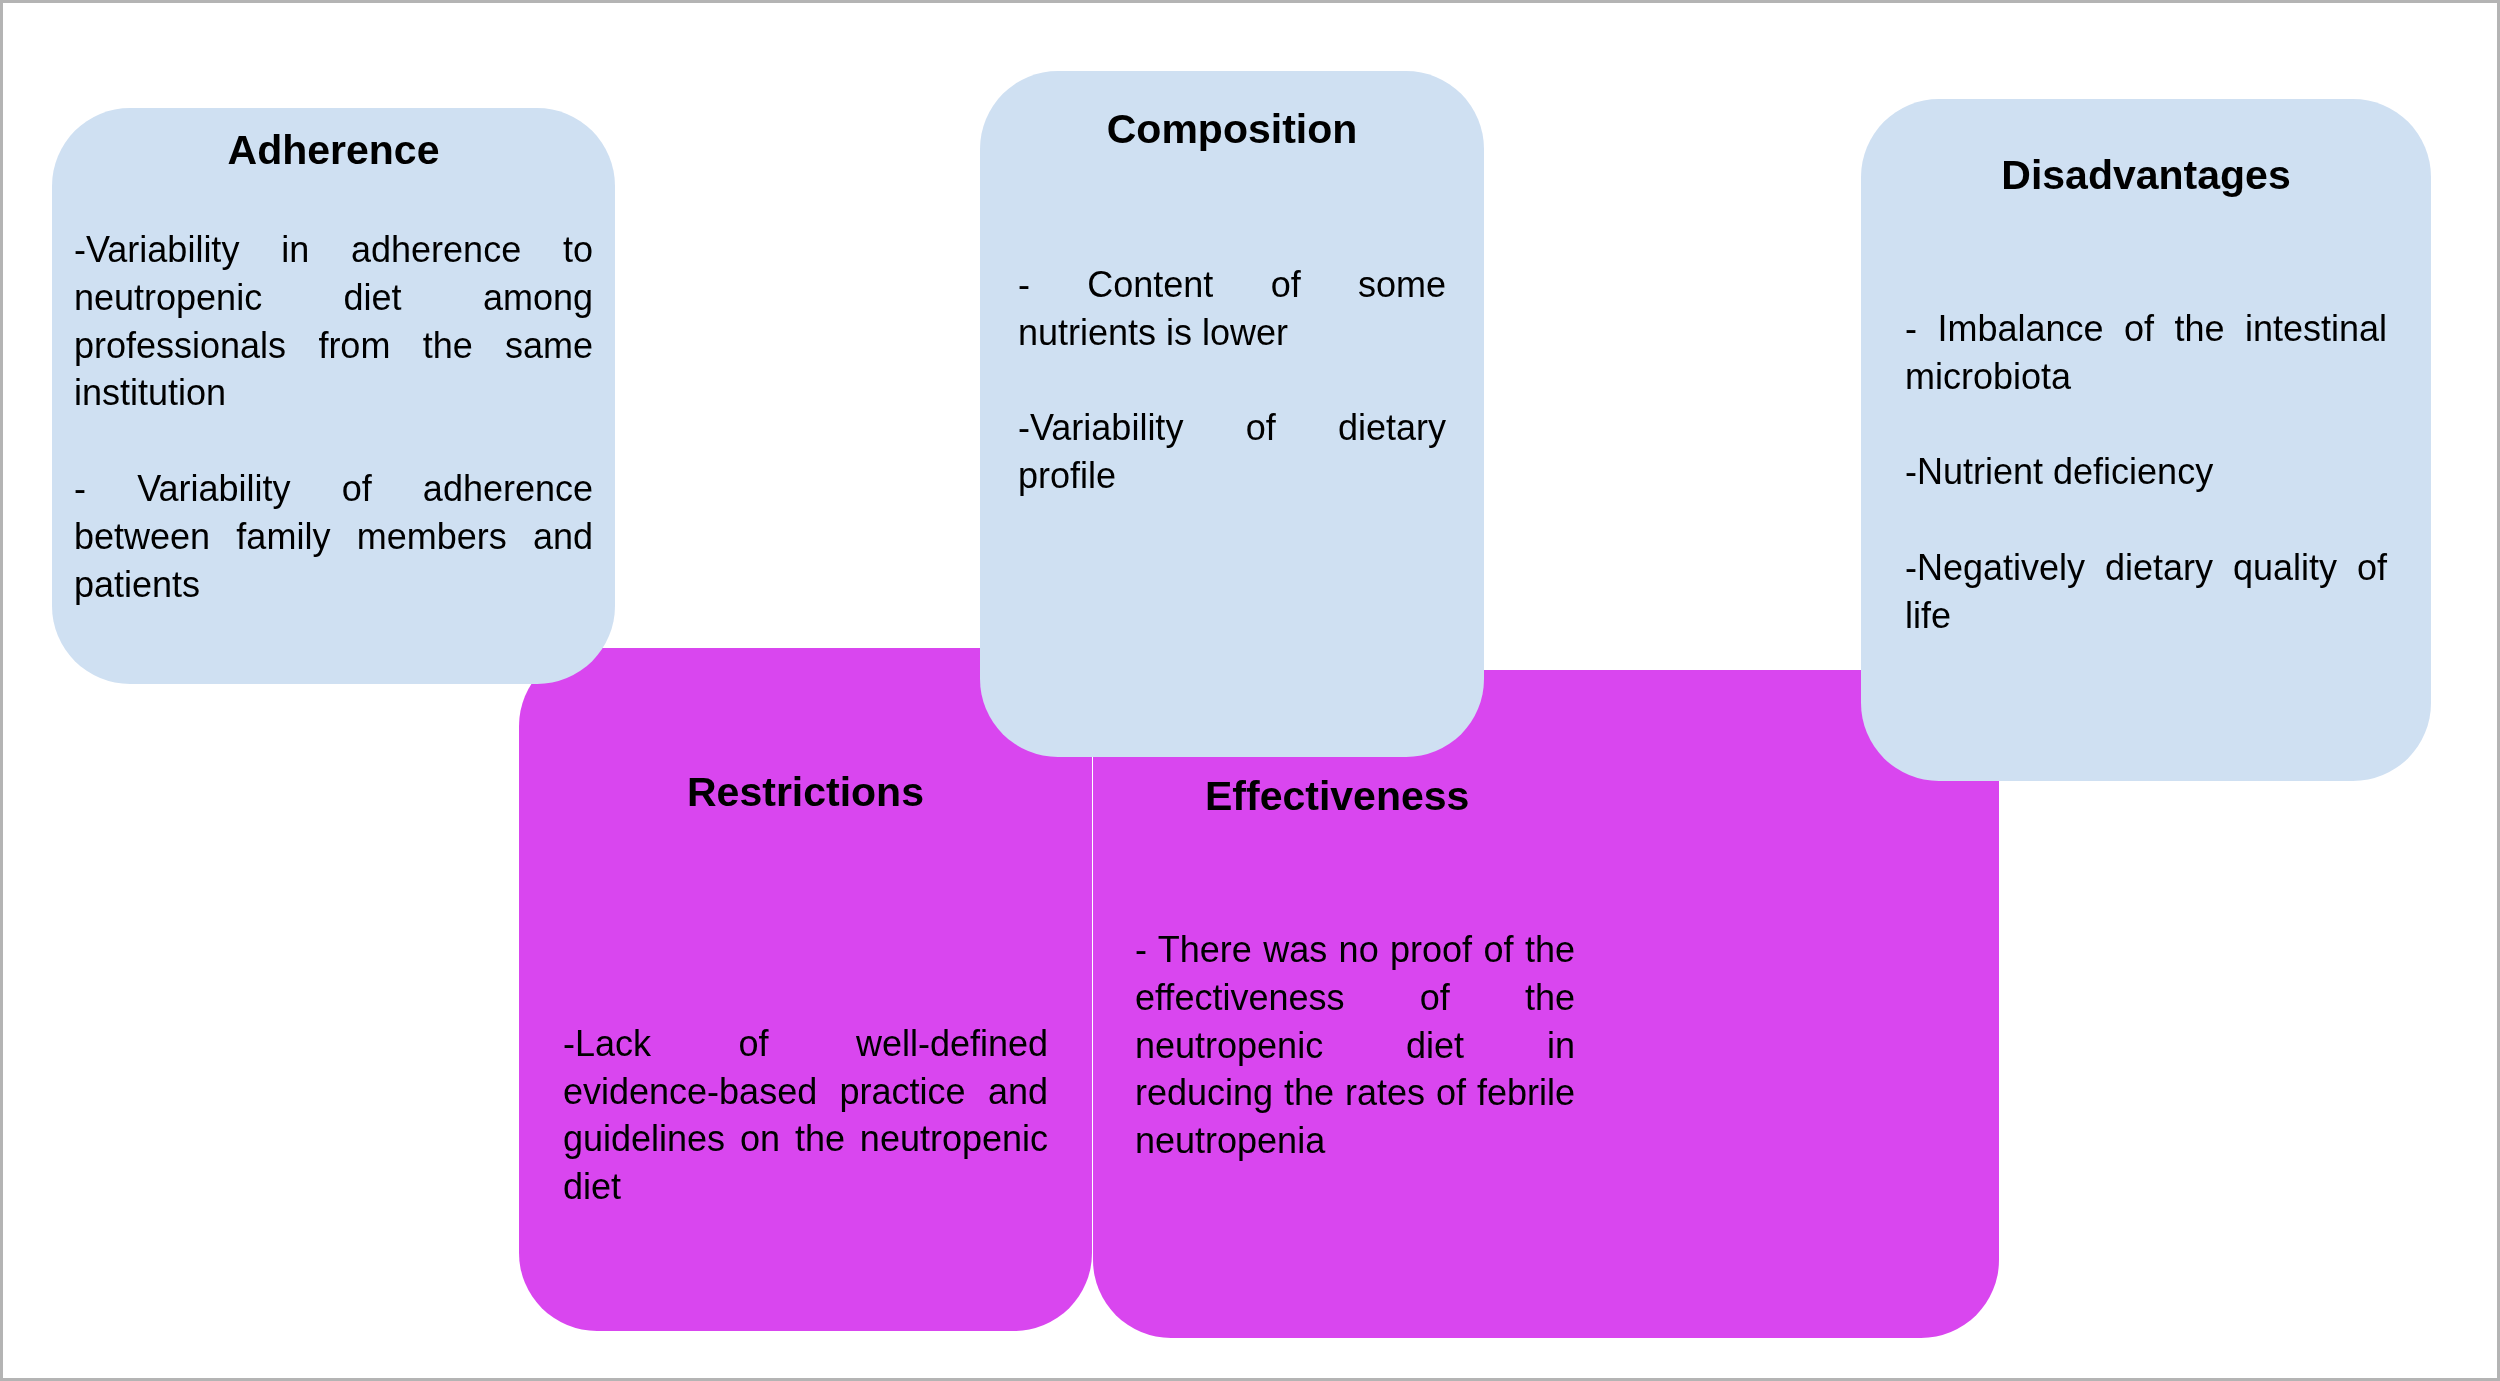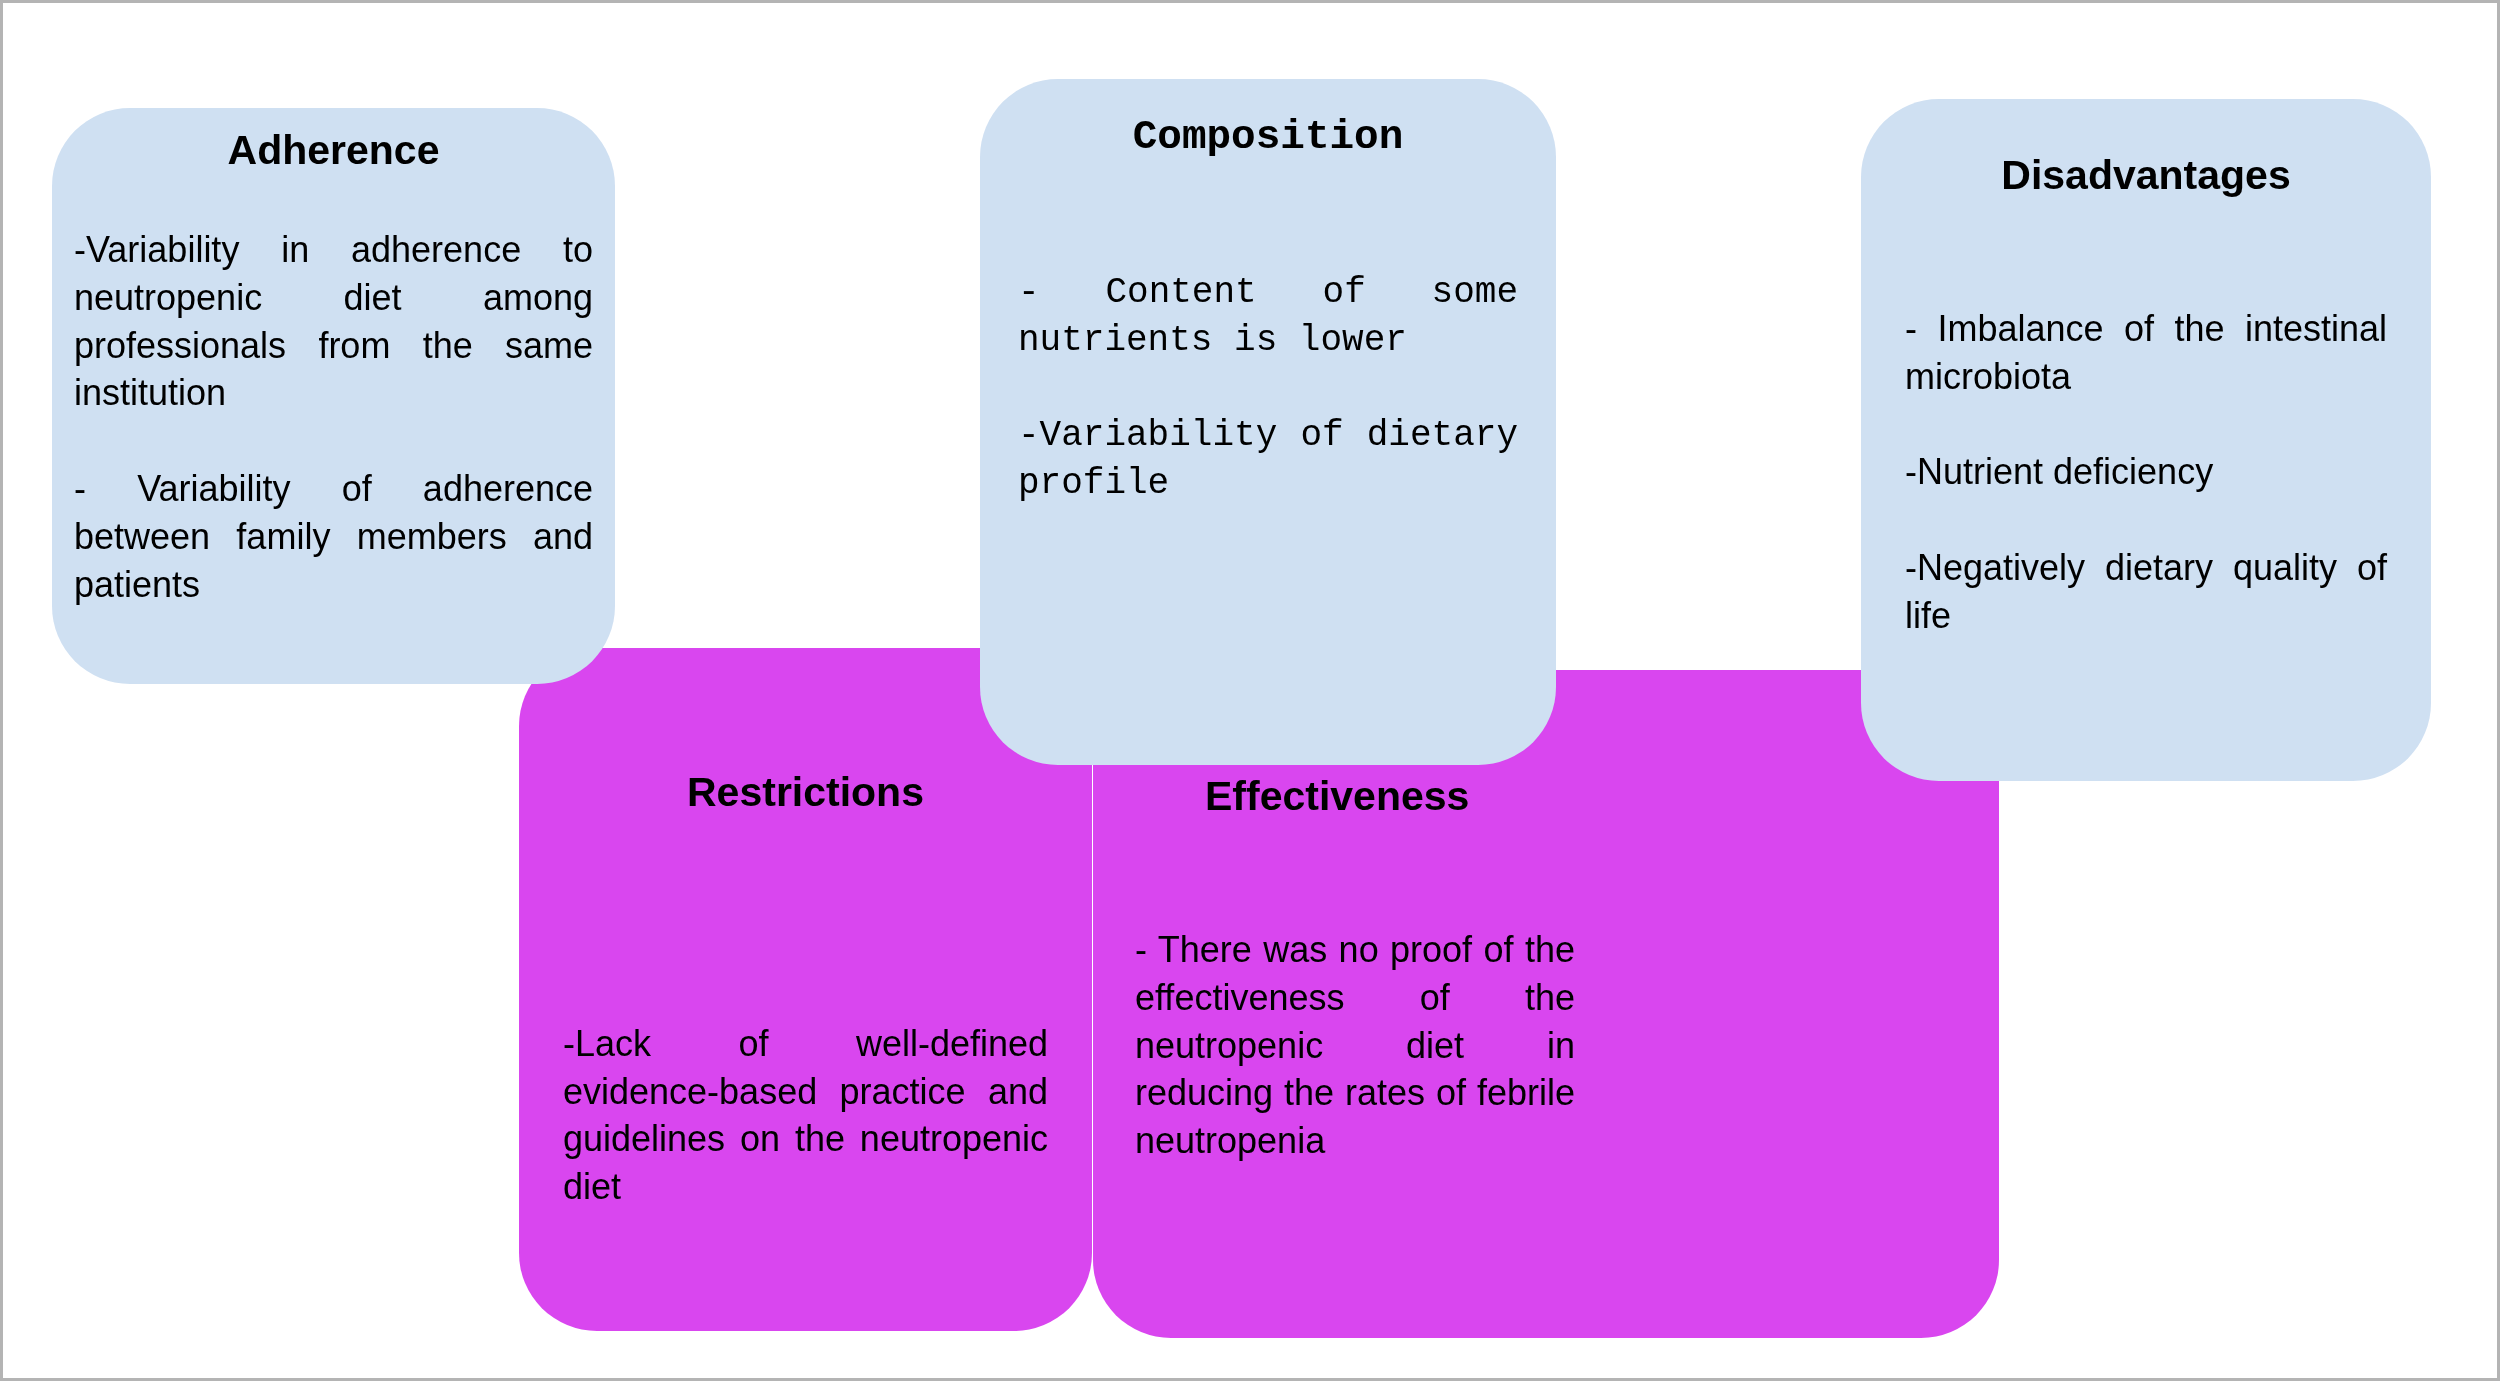--- a/index.html
+++ b/index.html
@@ -48,21 +48,21 @@
   .card-body p.spacer { height: 50px; }
 
   
   #card-adherence {
     left: 49px;  top: 105px;  width: 563px;  height: 576px;
   }
   #card-adherence .card-title { margin: 20px 0 0 0; }
   #card-adherence .card-body  { margin: 4px 22px 0 22px; }
 
   #card-composition {
-    left: 977px; top: 76px;  width: 576px;  height: 686px; font-family: Liberation Mono, monospace;
+    left: 977px; top: 68px;  width: 504px;  height: 686px;
   }
   #card-composition .card-title { margin: 36px 0 0 0; }
   #card-composition .card-body  { margin: 60px 38px 0 38px; }
 
   #card-disadvantages {
     left: 1858px; top: 96px;  width: 570px;  height: 682px;
   }
   #card-disadvantages .card-title { margin: 54px 0 0 0; }
   #card-disadvantages .card-body  { margin: 58px 44px 0 44px; }
 

